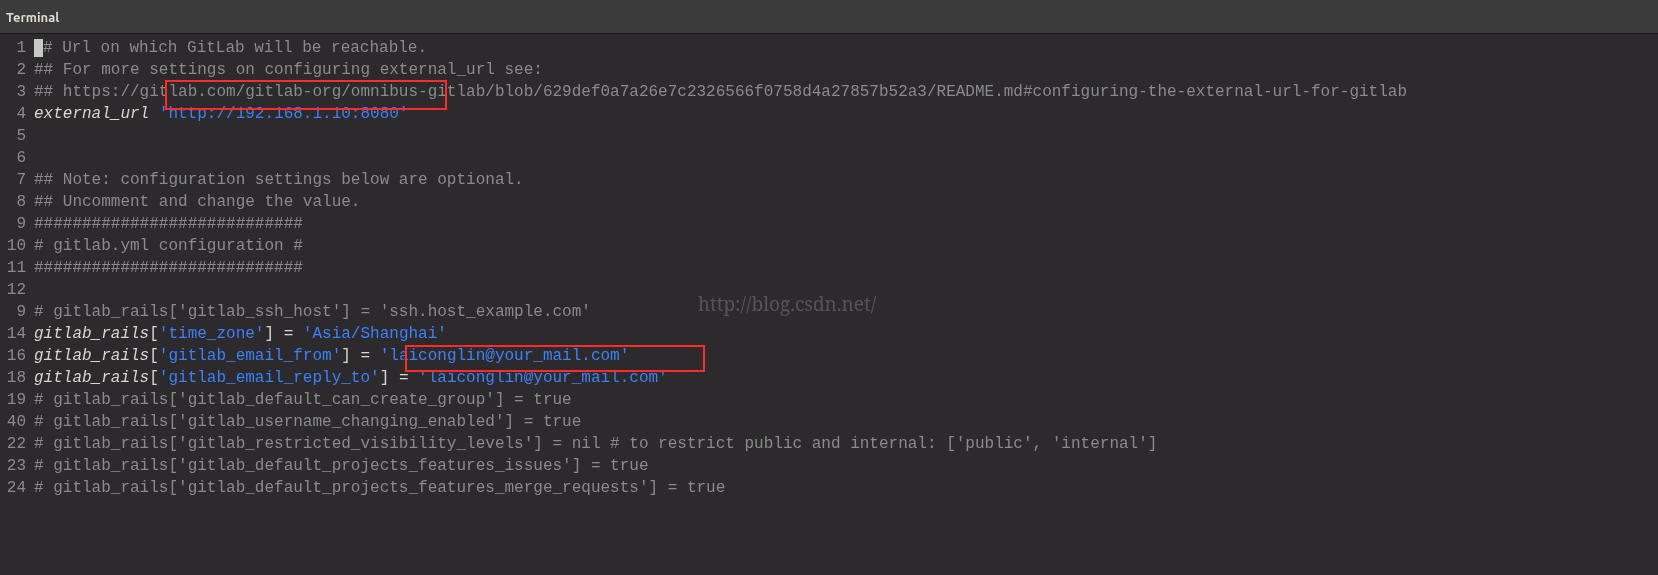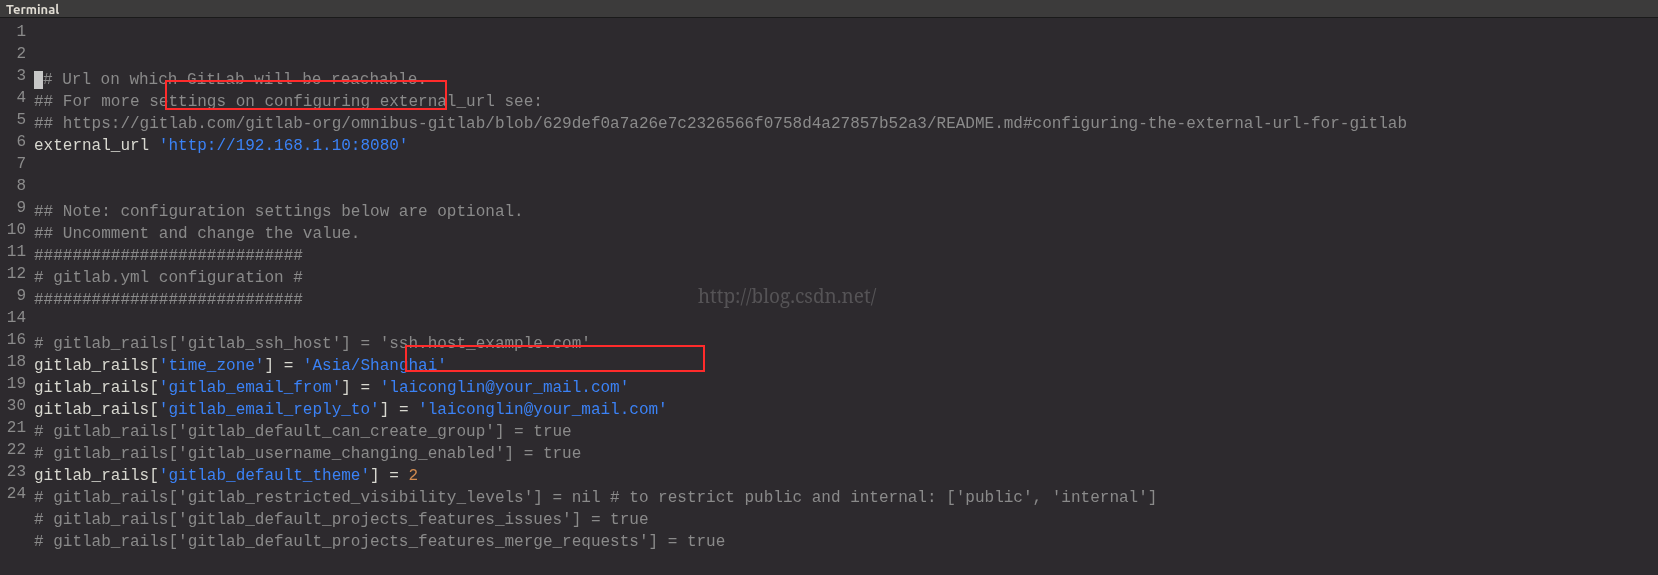--- a/index.html
+++ b/index.html
@@ -8,21 +8,21 @@
     font-family: 'Consolas', 'Monaco', 'Courier New', monospace;
     font-size: 16px;
     width: 1658px;
     height: 575px;
     overflow: hidden;
     color: #c8c8c8;
     position: relative;
   }
   .title-bar {
     background: #3c3b3b;
-    height: 18px;
+    height: 34px;
     display: flex;
     align-items: center;
     padding: 0 6px;
     border-bottom: 1px solid #1a1a1a;
   }
   .title-bar .app-title {
     color: #dfdbd2;
     font-size: 13px;
     font-weight: bold;
     font-family: 'Ubuntu', 'DejaVu Sans', sans-serif;
@@ -43,24 +43,23 @@
     text-align: right;
     color: #8b8b8b;
     padding-right: 8px;
     flex-shrink: 0;
     user-select: none;
   }
   .code {
     flex: 1;
     white-space: pre;
     position: relative;
-    margin-top: 48px;
   }
   .c-comment { color: #8a8a8a; }
-  .c-ident   { color: #d8d8d0; }
+  .c-ident   { color: #d8d8d0; font-style: italic; }
   .c-string  { color: #3b82f6; }
   .c-bool    { color: #b4c973; }
   .c-num     { color: #d28b4f; }
   .c-punct   { color: #d8d8d0; }
   .c-cursor {
     display: inline-block;
     width: 9px;
     height: 18px;
     background: #c8c8c8;
     vertical-align: text-bottom;
@@ -98,23 +97,22 @@
     <div class="code-row"><div class="gutter">8</div><div class="code"><span class="c-comment">## Uncomment and change the value.</span></div></div>
     <div class="code-row"><div class="gutter">9</div><div class="code"><span class="c-comment">############################</span></div></div>
     <div class="code-row"><div class="gutter">10</div><div class="code"><span class="c-comment"># gitlab.yml configuration #</span></div></div>
     <div class="code-row"><div class="gutter">11</div><div class="code"><span class="c-comment">############################</span></div></div>
     <div class="code-row"><div class="gutter">12</div><div class="code"></div></div>
     <div class="code-row"><div class="gutter">9</div><div class="code"><span class="c-comment"># gitlab_rails['gitlab_ssh_host'] = 'ssh.host_example.com'</span></div></div>
     <div class="code-row"><div class="gutter">14</div><div class="code"><span class="c-ident">gitlab_rails</span><span class="c-punct">[</span><span class="c-string">'time_zone'</span><span class="c-punct">] = </span><span class="c-string">'Asia/Shanghai'</span></div></div>
     <div class="code-row"><div class="gutter">16</div><div class="code"><span class="c-ident">gitlab_rails</span><span class="c-punct">[</span><span class="c-string">'gitlab_email_from'</span><span class="c-punct">] = </span><span class="c-string">'laiconglin@your_mail.com'</span></div></div>
     <div class="code-row"><div class="gutter">18</div><div class="code"><span class="c-ident">gitlab_rails</span><span class="c-punct">[</span><span class="c-string">'gitlab_email_reply_to'</span><span class="c-punct">] = </span><span class="c-string">'laiconglin@your_mail.com'</span></div></div>
     <div class="code-row"><div class="gutter">19</div><div class="code"><span class="c-comment"># gitlab_rails['gitlab_default_can_create_group'] = true</span></div></div>
-    <div class="code-row"><div class="gutter">30</div><div class="code"><span class="c-comment"># gitlab_rails['gitlab_username_changing_enabled'] = true</span></div></div>
-    <div class="code-row"><div class="gutter">21</div><div class="code"><span class="c-ident">gitlab_rails</span><span class="c-punct">[</span><span class="c-string">'gitlab_default_theme'</span><span class="c-punct">] = </span><span class="c-num">2</span></div></div>
+    <div class="code-row"><div class="gutter">40</div><div class="code"><span class="c-comment"># gitlab_rails['gitlab_username_changing_enabled'] = true</span></div></div>
     <div class="code-row"><div class="gutter">22</div><div class="code"><span class="c-comment"># gitlab_rails['gitlab_restricted_visibility_levels'] = nil # to restrict public and internal: ['public', 'internal']</span></div></div>
     <div class="code-row"><div class="gutter">23</div><div class="code"><span class="c-comment"># gitlab_rails['gitlab_default_projects_features_issues'] = true</span></div></div>
     <div class="code-row"><div class="gutter">24</div><div class="code"><span class="c-comment"># gitlab_rails['gitlab_default_projects_features_merge_requests'] = true</span></div></div>
   </div>
 
-<div class="watermark" style="left:698px; top:283px;">http://blog.csdn.net/</div>
+<div class="watermark" style="left:698px; top:291px;">http://blog.csdn.net/</div>
 
 <div class="hlbox" style="left: 165px; top: 80px; width: 282px; height: 30px;"></div>
 <div class="hlbox" style="left: 405px; top: 345px; width: 300px; height: 27px;"></div>
 
 </body></html>

